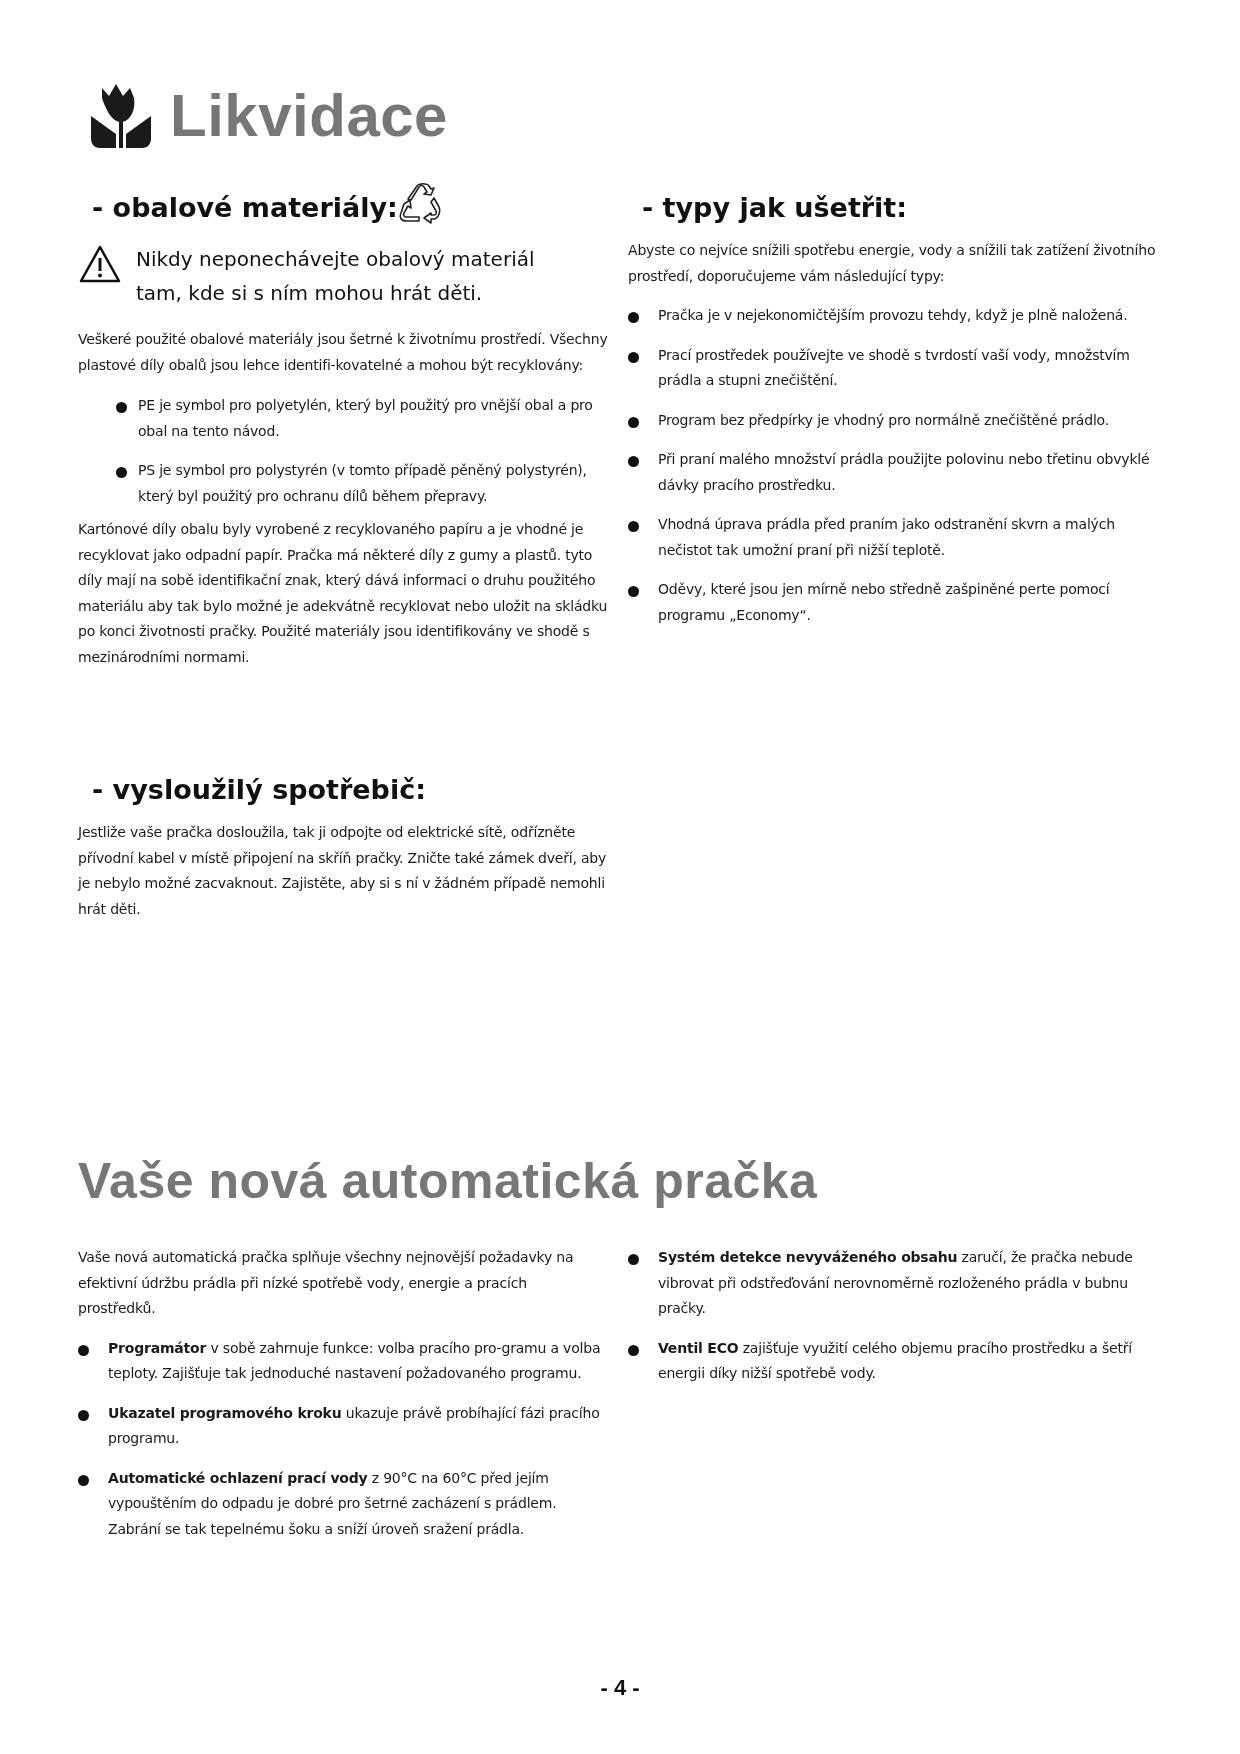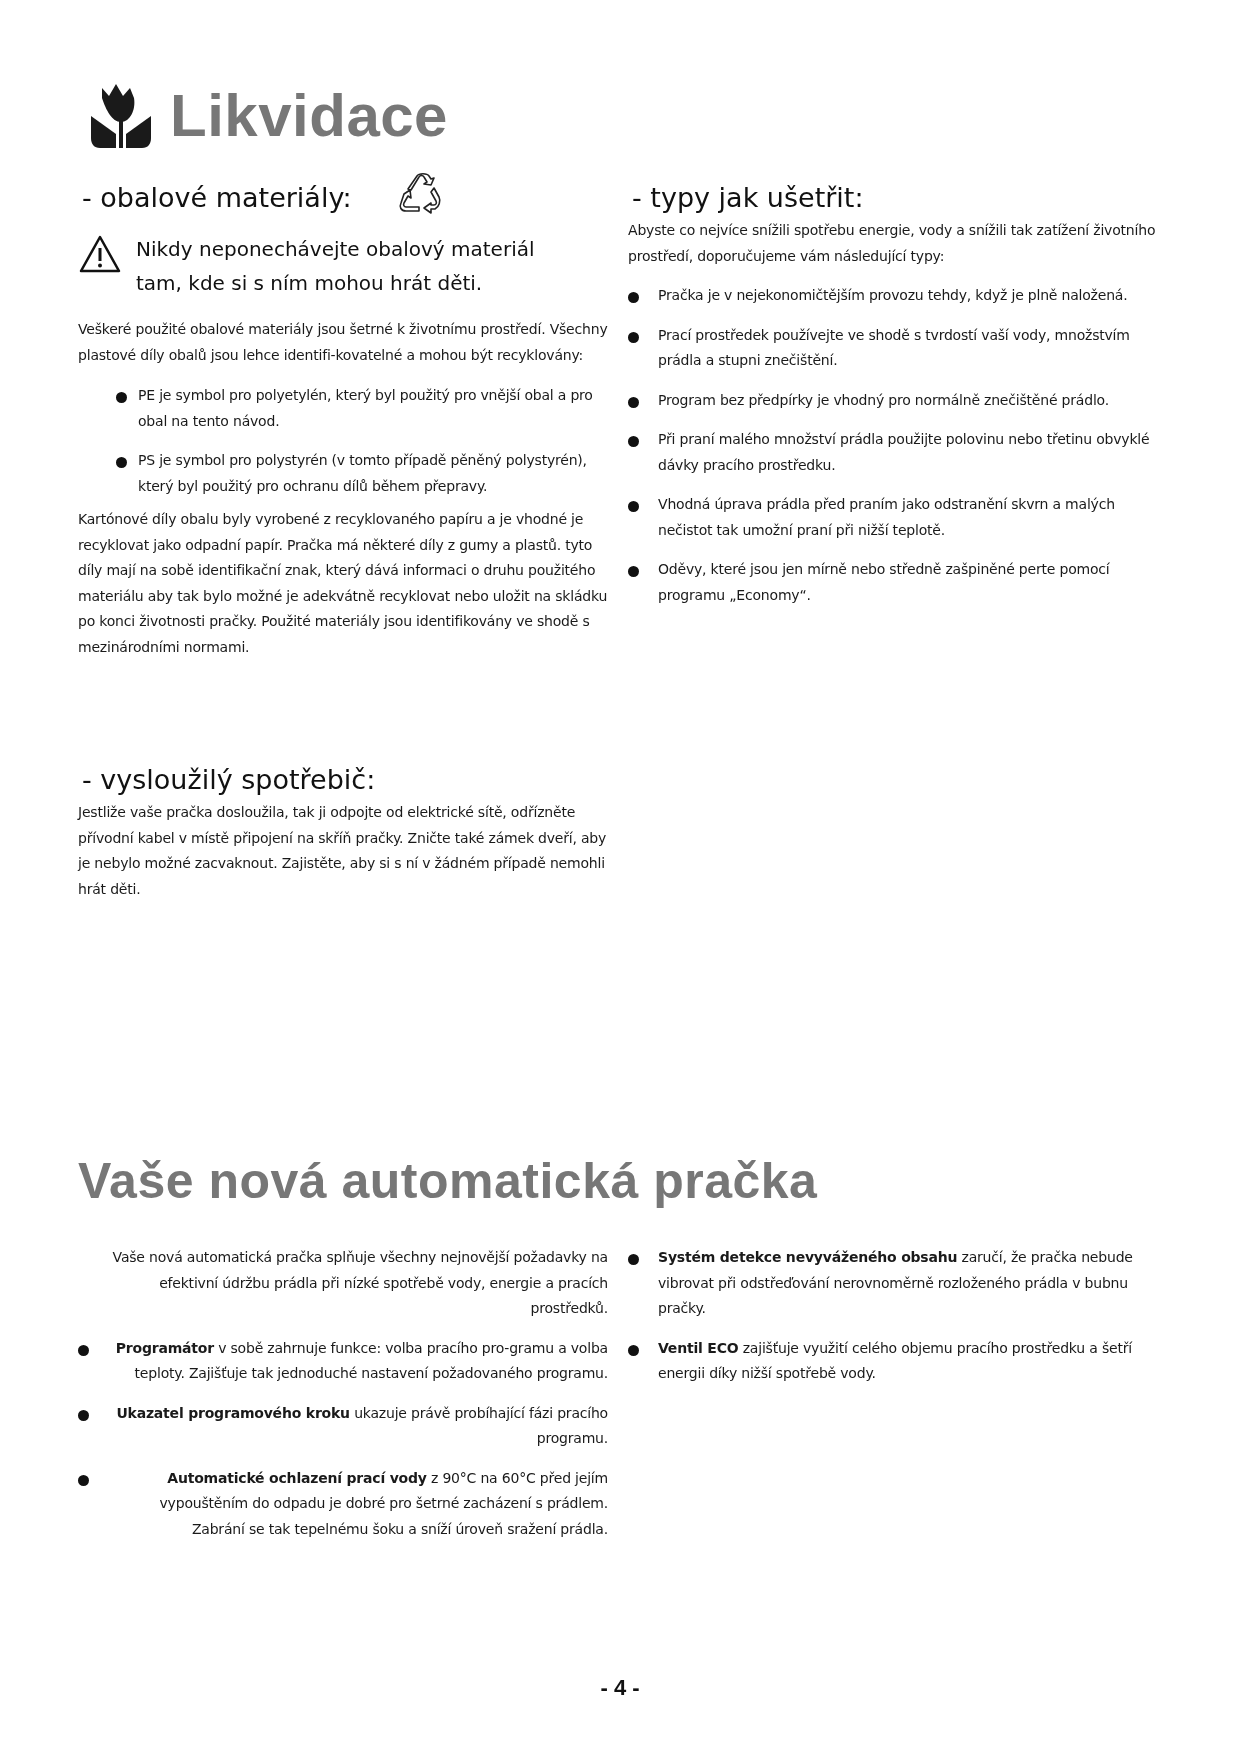--- a/index.html
+++ b/index.html
@@ -1,20 +1,20 @@
 <!DOCTYPE html>
 <html><head>
 <meta charset="utf-8">
 <style>
   html, body { margin: 0; padding: 0; background: #ffffff; }
   body { width: 1240px; height: 1754px; position: relative; overflow: hidden;
          font-family: "DejaVu Sans", "Liberation Sans", sans-serif; color: #111; }
   .abs { position: absolute; }
   .title-big { font-family: "Liberation Sans", sans-serif; font-weight: bold; color: #777777; letter-spacing: 0.5px; }
-  .sec-h { font-family: "DejaVu Sans", sans-serif; font-weight: normal; font-size: 27px; color: #111; margin: 4px; line-height: 32px; }
+  .sec-h { font-family: "DejaVu Sans", sans-serif; font-weight: bold; font-size: 27px; color: #111; margin: 14px; line-height: 32px; }
   .txt { font-size: 14px; line-height: 25.5px; color: #1a1a1a; font-family: "DejaVu Sans", sans-serif; letter-spacing: -0.2px; }
   .txt p { margin: 0; }
   ul.bul { list-style: none; margin: 0; padding: 0; }
   ul.bul li { position: relative; padding-left: 30px; margin-bottom: 14px; }
   ul.bul li::before { content: ""; position: absolute; left: 0; top: 9px; width: 11px; height: 11px; border-radius: 50%; background: #111; }
   ul.bul.inner li { padding-left: 22px; }
   b { font-weight: bold; }
   .warn { font-weight: normal; font-size: 20px; line-height: 34px; }
 </style>
 </head>
@@ -76,21 +76,21 @@
       <li>Program bez předpírky je vhodný pro normálně znečištěné prádlo.</li>
       <li>Při praní malého množství prádla použijte polovinu nebo třetinu obvyklé dávky pracího prostředku.</li>
       <li>Vhodná úprava prádla před praním jako odstranění skvrn a malých nečistot tak umožní praní při nižší teplotě.</li>
       <li>Oděvy, které jsou jen mírně nebo středně zašpiněné perte pomocí programu „Economy“.</li>
     </ul>
   </div>
 </div>
 
 <div class="abs title-big" style="left:78px; top:1150px; font-size:50px; line-height:62px;">Vaše nová automatická pračka</div>
 
-<div class="abs txt" style="left:78px; top:1245px; width:530px;text-align:right;">
+<div class="abs txt" style="left:78px; top:1245px; width:530px;">
   <p>Vaše nová automatická pračka splňuje všechny nejnovější požadavky na efektivní údržbu prádla při nízké spotřebě vody, energie a pracích prostředků.</p>
   <ul class="bul" style="margin-top:14px;">
     <li><b>Programátor</b><span> v sobě zahrnuje funkce: volba pracího pro-gramu a volba teploty. Zajišťuje tak jednoduché nastavení požadovaného programu.</span></li>
     <li><b>Ukazatel programového kroku</b><span> ukazuje právě probíhající fázi pracího programu.</span></li>
     <li><b>Automatické ochlazení prací vody</b><span> z 90°C na 60°C před jejím vypouštěním do odpadu je dobré pro šetrné zacházení s  prádlem. Zabrání se tak tepelnému šoku a sníží úroveň sražení prádla.</span></li>
   </ul>
 </div>
 
 <div class="abs txt" style="left:628px; top:1245px; width:530px;">
   <ul class="bul">

